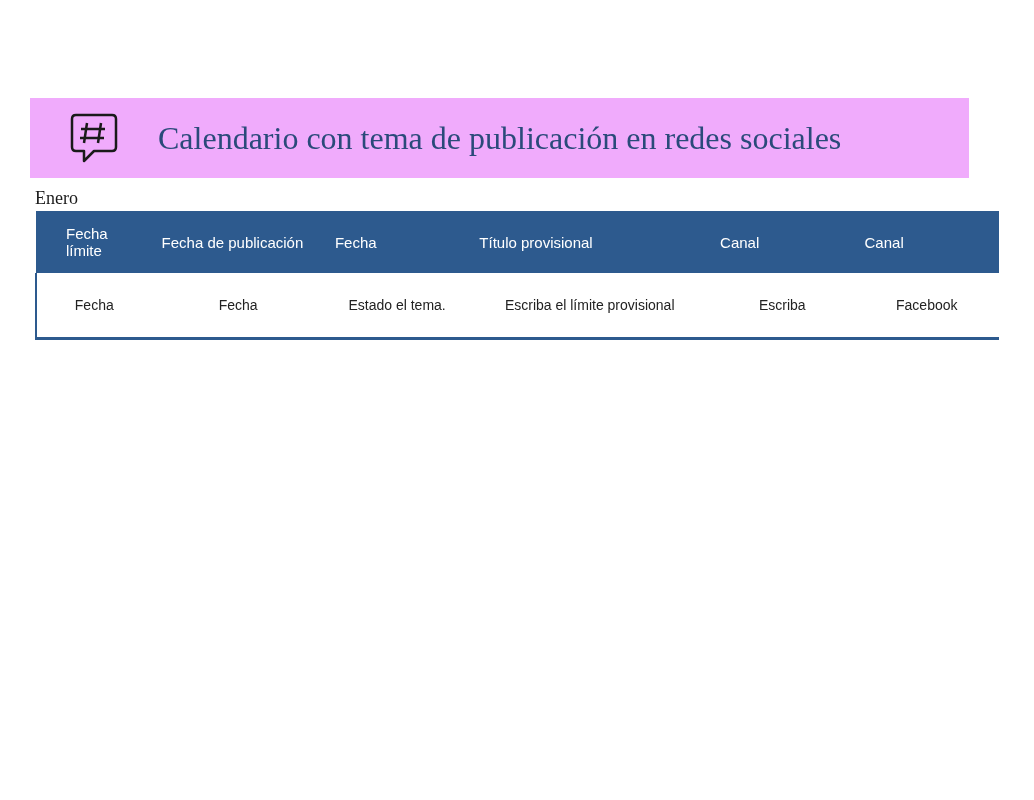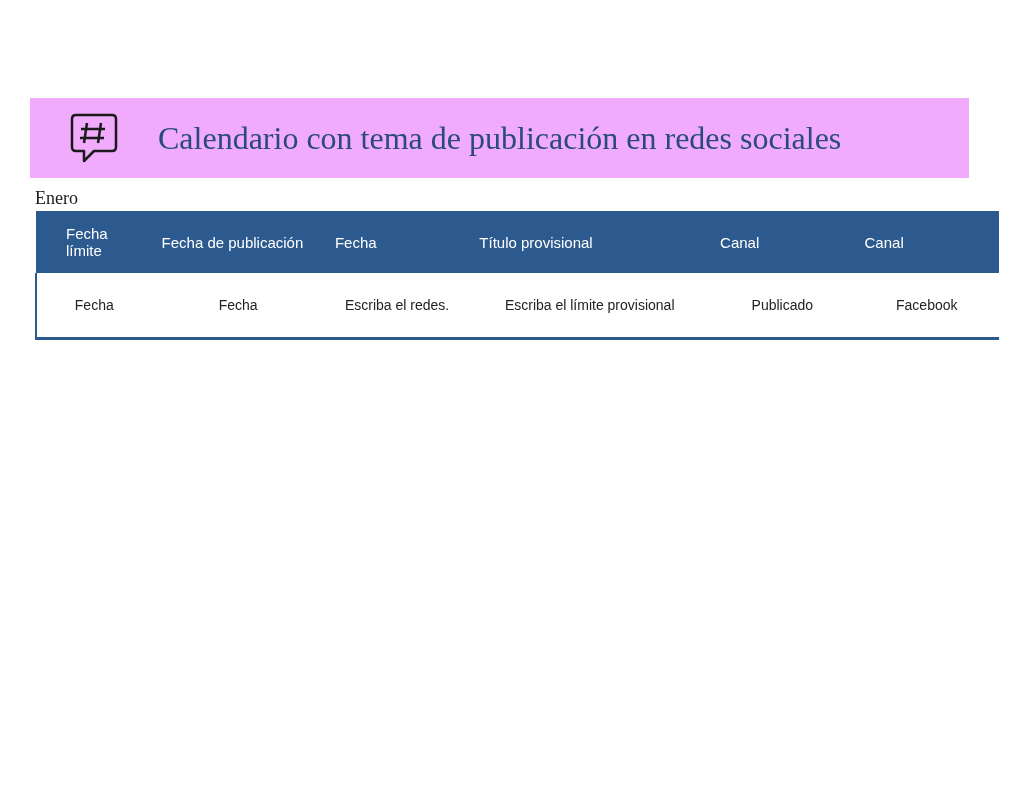--- a/index.html
+++ b/index.html
@@ -133,21 +133,21 @@
           <th class="col-topic">Fecha</th>
           <th class="col-title">Título provisional</th>
           <th class="col-channel">Canal</th>
           <th class="col-status">Canal</th>
         </tr>
       </thead>
       <tbody>
         <tr>
           <td>Fecha</td>
           <td>Fecha</td>
-          <td>Escriba el redes.</td>
+          <td>Estado el tema.</td>
           <td>Escriba el límite provisional</td>
-          <td>Publicado</td>
+          <td>Escriba</td>
           <td>Facebook</td>
         </tr>
       </tbody>
     </table>
   </div>
 </div>
 
 </body></html>

